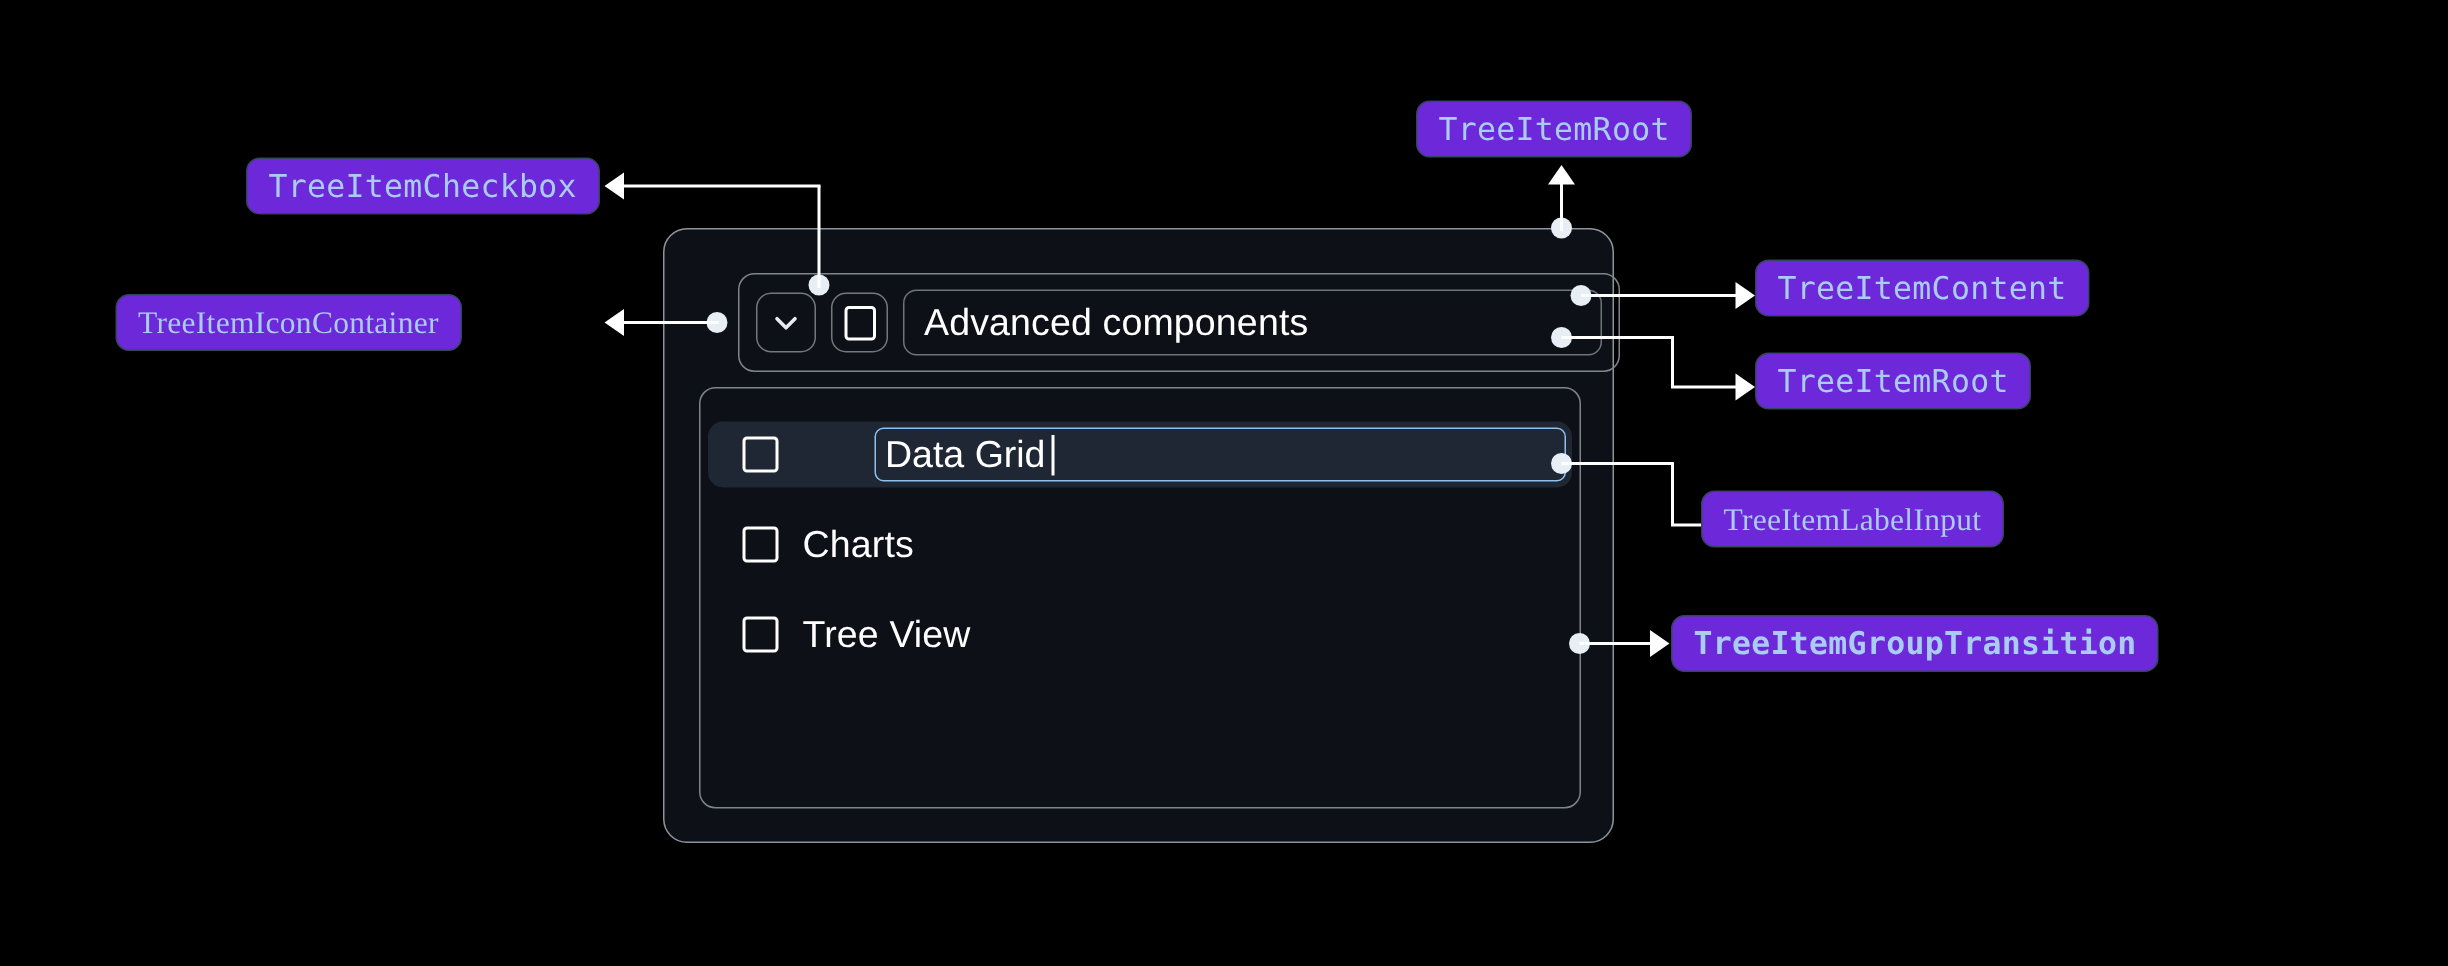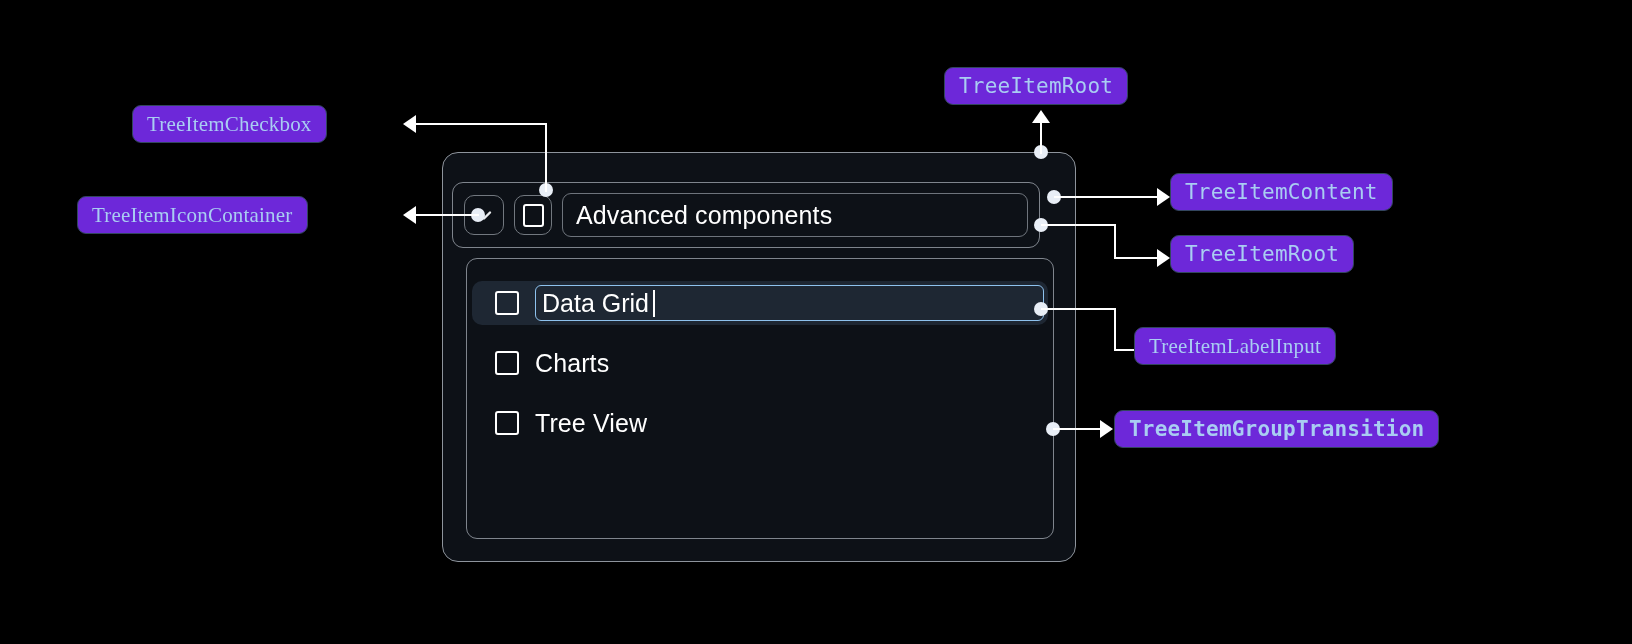--- a/index.html
+++ b/index.html
@@ -73,21 +73,21 @@
     width: 634px; height: 410px;
     background: #0d1117;
     border: 1.5px solid #8e949c;
     border-radius: 16px;
     padding: 22px;
   }
 
   
   #tree-content {
     position: absolute;
-    left: 452px; top: 182px;
+    left: 492px; top: 182px;
     width: 588px; height: 66px;
     border: 1.5px solid #7f858d;
     border-radius: 11px;
     display: flex;
     align-items: center;
     gap: 10px;
     padding: 0 11px;
   }
 
   .icon-container {
@@ -163,20 +163,21 @@
     margin-right: 4px;
     height: 36px;
     background: transparent;
     border: 1.5px solid #8ec2ee;
     border-radius: 6px;
     display: flex; align-items: center;
     padding: 0 6px;
     color: #ffffff;
     font-size: 25px;
     position: relative;
+    margin-left: 48px;
   }
   .caret {
     display: inline-block;
     width: 2px; height: 27px;
     background: #ffffff;
     margin-left: 4px;
   }
 </style>
 </head>
 <body>
@@ -250,21 +251,21 @@
   <div class="vline" style="left:1114px; top:308px; height:42px;"></div>
   <div class="hline" style="left:1114px; top:349px; width:45px;"></div>
   <div class="arrow arrow-right" style="left:1157px; top:341px;"></div>
 
   <div class="dot" style="left:1053px; top:429px;"></div>
   <div class="hline" style="left:1053px; top:428px; width:48px;"></div>
   <div class="arrow arrow-right" style="left:1100px; top:420px;"></div>
 
   <div class="chip" style="left:944px; top:67px;">TreeItemRoot</div>
 
-  <div class="chip" style="left:132px; top:105px;font-family:Liberation Serif, serif;">TreeItemCheckbox</div>
+  <div class="chip" style="left:164px; top:105px;">TreeItemCheckbox</div>
 
   <div class="chip" style="left:77px; top:196px;font-family:Liberation Serif, serif;">TreeItemIconContainer</div>
 
   <div class="chip" style="left:1170px; top:173px;">TreeItemContent</div>
 
   <div class="chip" style="left:1170px; top:235px;">TreeItemRoot</div>
 
   <div class="chip" style="left:1134px; top:327px;font-family:Liberation Serif, serif;">TreeItemLabelInput</div>
 
   <div class="chip" style="left:1114px; top:410px;font-weight:bold;">TreeItemGroupTransition</div>

